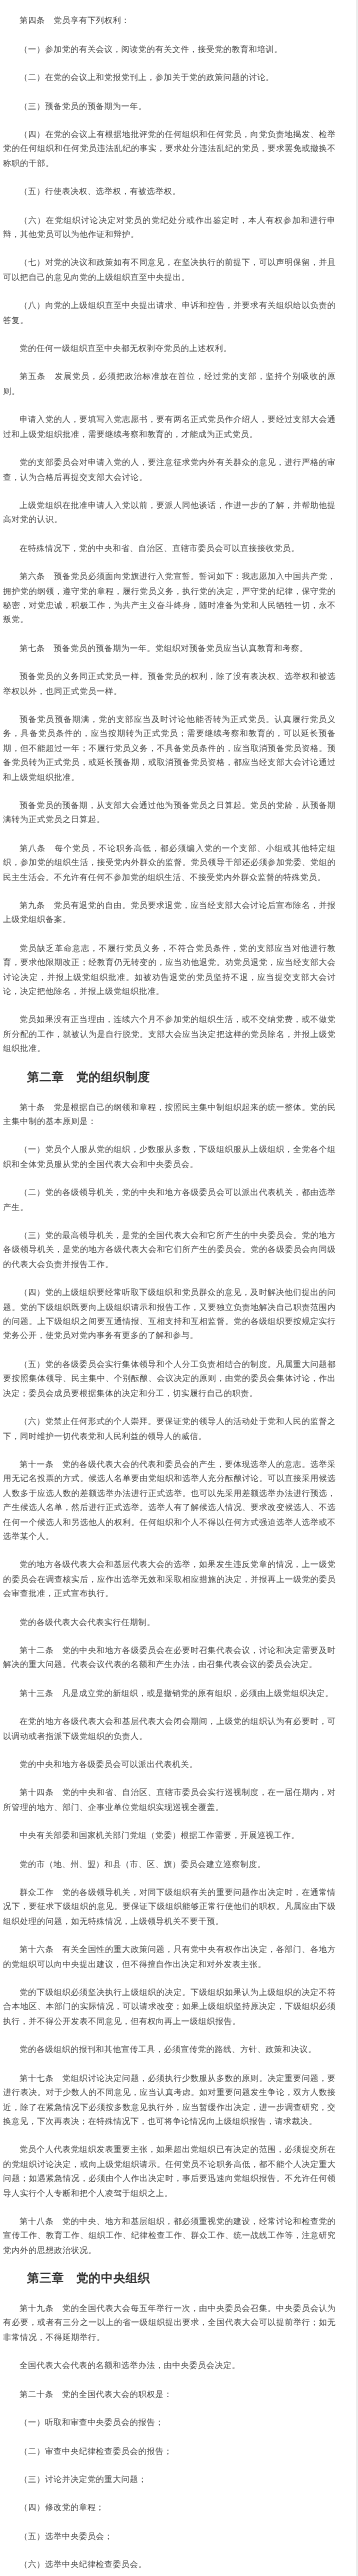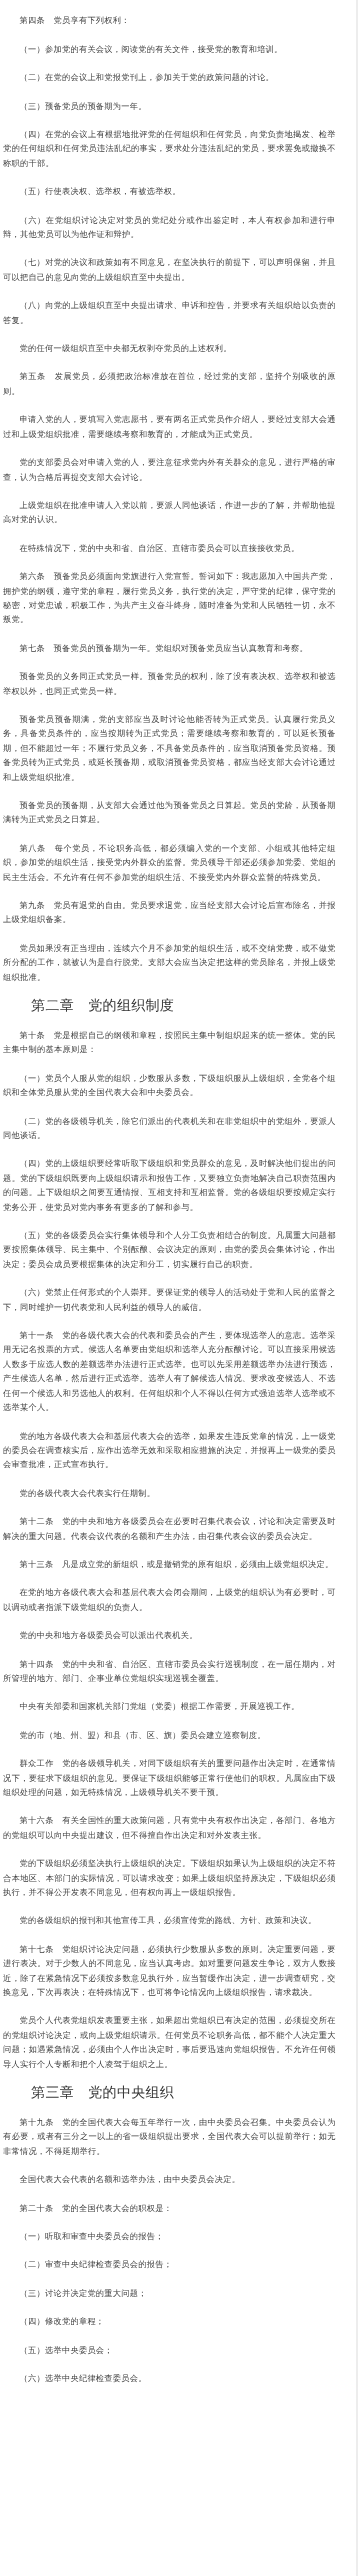--- a/index.html
+++ b/index.html
@@ -22,23 +22,23 @@
     line-height: 14.4px;
     text-align: justify;
     letter-spacing: 0.3px;
   }
   p.para {
     margin: 0 16px 14px 0;
     text-indent: 2em;
   }
   h2.chapter {
     margin: 3.1px 0 15.5px 0;
-    font-size: 14px;
+    font-size: 12px;
     line-height: 14.4px;
-    font-weight: normal;
+    font-weight: bold;
     color: #333333;
     text-indent: 2em;
   }
   .scrollbar-line {
     position: absolute;
     top: 0;
     right: 0.5px;
     width: 2.1px;
     height: 100%;
     background: #ededed;
@@ -63,44 +63,47 @@
     <p class="para">党的支部委员会对申请入党的人，要注意征求党内外有关群众的意见，进行严格的审查，认为合格后再提交支部大会讨论。</p>
     <p class="para">上级党组织在批准申请人入党以前，要派人同他谈话，作进一步的了解，并帮助他提高对党的认识。</p>
     <p class="para">在特殊情况下，党的中央和省、自治区、直辖市委员会可以直接接收党员。</p>
     <p class="para">第六条　预备党员必须面向党旗进行入党宣誓。誓词如下：我志愿加入中国共产党，拥护党的纲领，遵守党的章程，履行党员义务，执行党的决定，严守党的纪律，保守党的秘密，对党忠诚，积极工作，为共产主义奋斗终身，随时准备为党和人民牺牲一切，永不叛党。</p>
     <p class="para">第七条　预备党员的预备期为一年。党组织对预备党员应当认真教育和考察。</p>
     <p class="para">预备党员的义务同正式党员一样。预备党员的权利，除了没有表决权、选举权和被选举权以外，也同正式党员一样。</p>
     <p class="para">预备党员预备期满，党的支部应当及时讨论他能否转为正式党员。认真履行党员义务，具备党员条件的，应当按期转为正式党员；需要继续考察和教育的，可以延长预备期，但不能超过一年；不履行党员义务，不具备党员条件的，应当取消预备党员资格。预备党员转为正式党员，或延长预备期，或取消预备党员资格，都应当经支部大会讨论通过和上级党组织批准。</p>
     <p class="para">预备党员的预备期，从支部大会通过他为预备党员之日算起。党员的党龄，从预备期满转为正式党员之日算起。</p>
     <p class="para">第八条　每个党员，不论职务高低，都必须编入党的一个支部、小组或其他特定组织，参加党的组织生活，接受党内外群众的监督。党员领导干部还必须参加党委、党组的民主生活会。不允许有任何不参加党的组织生活、不接受党内外群众监督的特殊党员。</p>
     <p class="para">第九条　党员有退党的自由。党员要求退党，应当经支部大会讨论后宣布除名，并报上级党组织备案。</p>
+    <p class="para">党员缺乏革命意志，不履行党员义务，不符合党员条件，党的支部应当对他进行教育，要求他限期改正；经教育仍无转变的，应当劝他退党。劝党员退党，应当经支部大会讨论决定，并报上级党组织批准。如被劝告退党的党员坚持不退，应当提交支部大会讨论，决定把他除名，并报上级党组织批准。</p>
     <p class="para">党员如果没有正当理由，连续六个月不参加党的组织生活，或不交纳党费，或不做党所分配的工作，就被认为是自行脱党。支部大会应当决定把这样的党员除名，并报上级党组织批准。</p>
     <h2 class="chapter">第二章　党的组织制度</h2>
     <p class="para">第十条　党是根据自己的纲领和章程，按照民主集中制组织起来的统一整体。党的民主集中制的基本原则是：</p>
     <p class="para">（一）党员个人服从党的组织，少数服从多数，下级组织服从上级组织，全党各个组织和全体党员服从党的全国代表大会和中央委员会。</p>
-    <p class="para">（二）党的各级领导机关，除它们派出的代表机关和在非党组织中的党组外，要派人同他谈话。</p>
+    <p class="para">（二）党的各级领导机关，党的中央和地方各级委员会可以派出代表机关，都由选举产生。</p>
+    <p class="para">（三）党的最高领导机关，是党的全国代表大会和它所产生的中央委员会。党的地方各级领导机关，是党的地方各级代表大会和它们所产生的委员会。党的各级委员会向同级的代表大会负责并报告工作。</p>
     <p class="para">（四）党的上级组织要经常听取下级组织和党员群众的意见，及时解决他们提出的问题。党的下级组织既要向上级组织请示和报告工作，又要独立负责地解决自己职责范围内的问题。上下级组织之间要互通情报、互相支持和互相监督。党的各级组织要按规定实行党务公开，使党员对党内事务有更多的了解和参与。</p>
     <p class="para">（五）党的各级委员会实行集体领导和个人分工负责相结合的制度。凡属重大问题都要按照集体领导、民主集中、个别酝酿、会议决定的原则，由党的委员会集体讨论，作出决定；委员会成员要根据集体的决定和分工，切实履行自己的职责。</p>
     <p class="para">（六）党禁止任何形式的个人崇拜。要保证党的领导人的活动处于党和人民的监督之下，同时维护一切代表党和人民利益的领导人的威信。</p>
     <p class="para">第十一条　党的各级代表大会的代表和委员会的产生，要体现选举人的意志。选举采用无记名投票的方式。候选人名单要由党组织和选举人充分酝酿讨论。可以直接采用候选人数多于应选人数的差额选举办法进行正式选举。也可以先采用差额选举办法进行预选，产生候选人名单，然后进行正式选举。选举人有了解候选人情况、要求改变候选人、不选任何一个候选人和另选他人的权利。任何组织和个人不得以任何方式强迫选举人选举或不选举某个人。</p>
     <p class="para">党的地方各级代表大会和基层代表大会的选举，如果发生违反党章的情况，上一级党的委员会在调查核实后，应作出选举无效和采取相应措施的决定，并报再上一级党的委员会审查批准，正式宣布执行。</p>
     <p class="para">党的各级代表大会代表实行任期制。</p>
     <p class="para">第十二条　党的中央和地方各级委员会在必要时召集代表会议，讨论和决定需要及时解决的重大问题。代表会议代表的名额和产生办法，由召集代表会议的委员会决定。</p>
     <p class="para">第十三条　凡是成立党的新组织，或是撤销党的原有组织，必须由上级党组织决定。</p>
     <p class="para">在党的地方各级代表大会和基层代表大会闭会期间，上级党的组织认为有必要时，可以调动或者指派下级党组织的负责人。</p>
     <p class="para">党的中央和地方各级委员会可以派出代表机关。</p>
     <p class="para">第十四条　党的中央和省、自治区、直辖市委员会实行巡视制度，在一届任期内，对所管理的地方、部门、企事业单位党组织实现巡视全覆盖。</p>
     <p class="para">中央有关部委和国家机关部门党组（党委）根据工作需要，开展巡视工作。</p>
     <p class="para">党的市（地、州、盟）和县（市、区、旗）委员会建立巡察制度。</p>
     <p class="para">群众工作　党的各级领导机关，对同下级组织有关的重要问题作出决定时，在通常情况下，要征求下级组织的意见。要保证下级组织能够正常行使他们的职权。凡属应由下级组织处理的问题，如无特殊情况，上级领导机关不要干预。</p>
     <p class="para">第十六条　有关全国性的重大政策问题，只有党中央有权作出决定，各部门、各地方的党组织可以向中央提出建议，但不得擅自作出决定和对外发表主张。</p>
     <p class="para">党的下级组织必须坚决执行上级组织的决定。下级组织如果认为上级组织的决定不符合本地区、本部门的实际情况，可以请求改变；如果上级组织坚持原决定，下级组织必须执行，并不得公开发表不同意见，但有权向再上一级组织报告。</p>
     <p class="para">党的各级组织的报刊和其他宣传工具，必须宣传党的路线、方针、政策和决议。</p>
     <p class="para">第十七条　党组织讨论决定问题，必须执行少数服从多数的原则。决定重要问题，要进行表决。对于少数人的不同意见，应当认真考虑。如对重要问题发生争论，双方人数接近，除了在紧急情况下必须按多数意见执行外，应当暂缓作出决定，进一步调查研究，交换意见，下次再表决；在特殊情况下，也可将争论情况向上级组织报告，请求裁决。</p>
     <p class="para">党员个人代表党组织发表重要主张，如果超出党组织已有决定的范围，必须提交所在的党组织讨论决定，或向上级党组织请示。任何党员不论职务高低，都不能个人决定重大问题；如遇紧急情况，必须由个人作出决定时，事后要迅速向党组织报告。不允许任何领导人实行个人专断和把个人凌驾于组织之上。</p>
+    <p class="para">第十八条　党的中央、地方和基层组织，都必须重视党的建设，经常讨论和检查党的宣传工作、教育工作、组织工作、纪律检查工作、群众工作、统一战线工作等，注意研究党内外的思想政治状况。</p>
     <h2 class="chapter">第三章　党的中央组织</h2>
     <p class="para">第十九条　党的全国代表大会每五年举行一次，由中央委员会召集。中央委员会认为有必要，或者有三分之一以上的省一级组织提出要求，全国代表大会可以提前举行；如无非常情况，不得延期举行。</p>
     <p class="para">全国代表大会代表的名额和选举办法，由中央委员会决定。</p>
     <p class="para">第二十条　党的全国代表大会的职权是：</p>
     <p class="para">（一）听取和审查中央委员会的报告；</p>
     <p class="para">（二）审查中央纪律检查委员会的报告；</p>
     <p class="para">（三）讨论并决定党的重大问题；</p>
     <p class="para">（四）修改党的章程；</p>
     <p class="para">（五）选举中央委员会；</p>
     <p class="para">（六）选举中央纪律检查委员会。</p>

